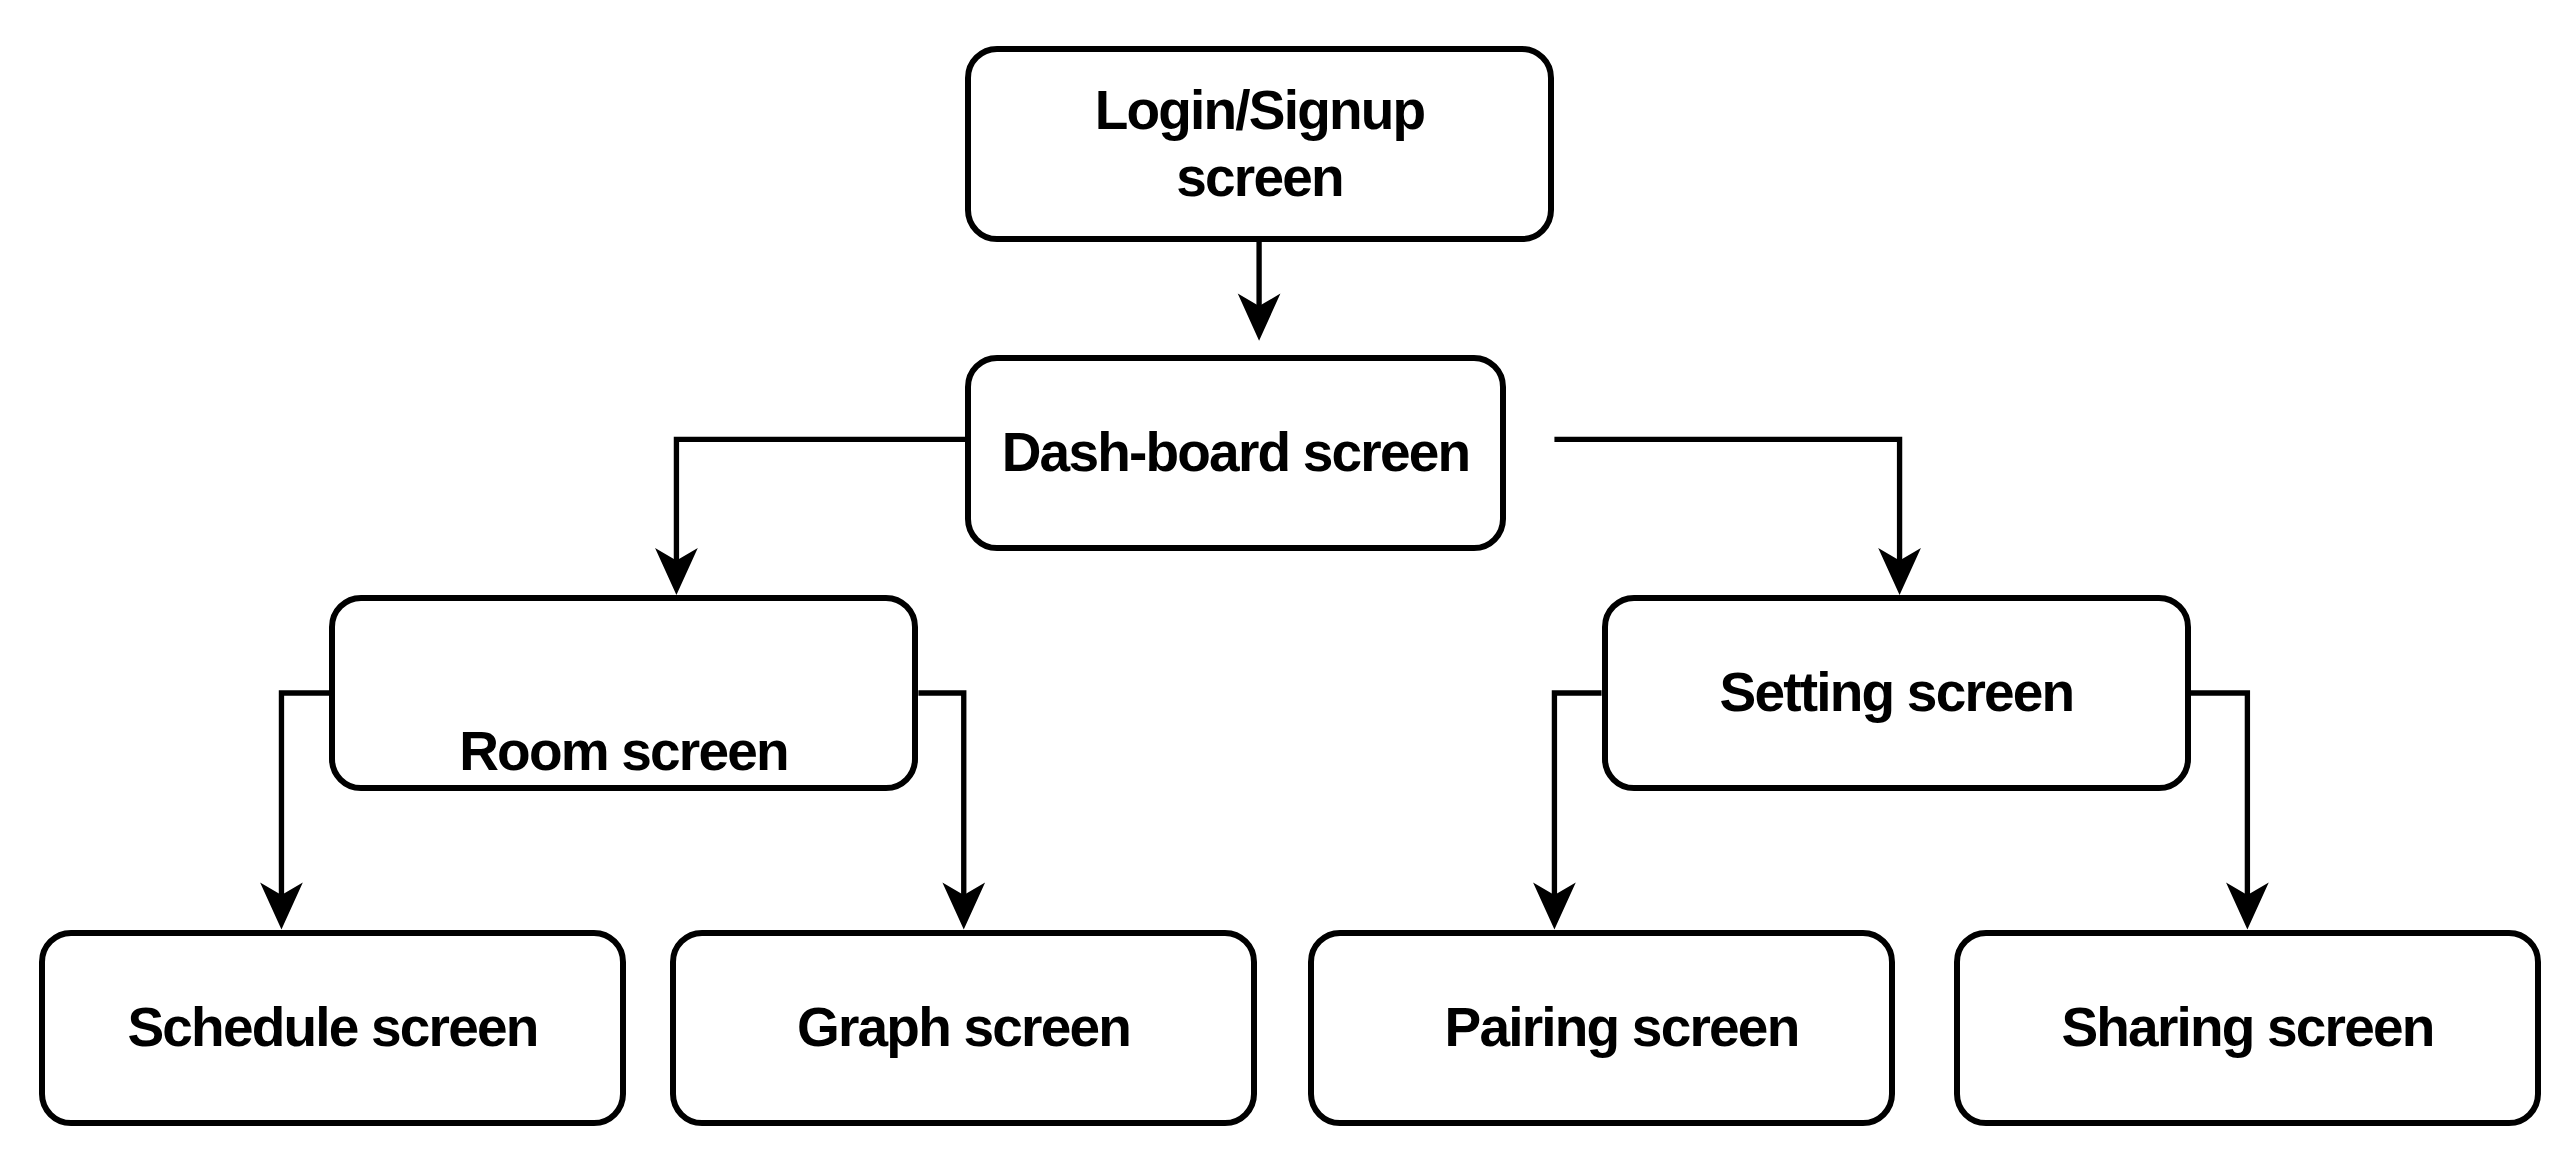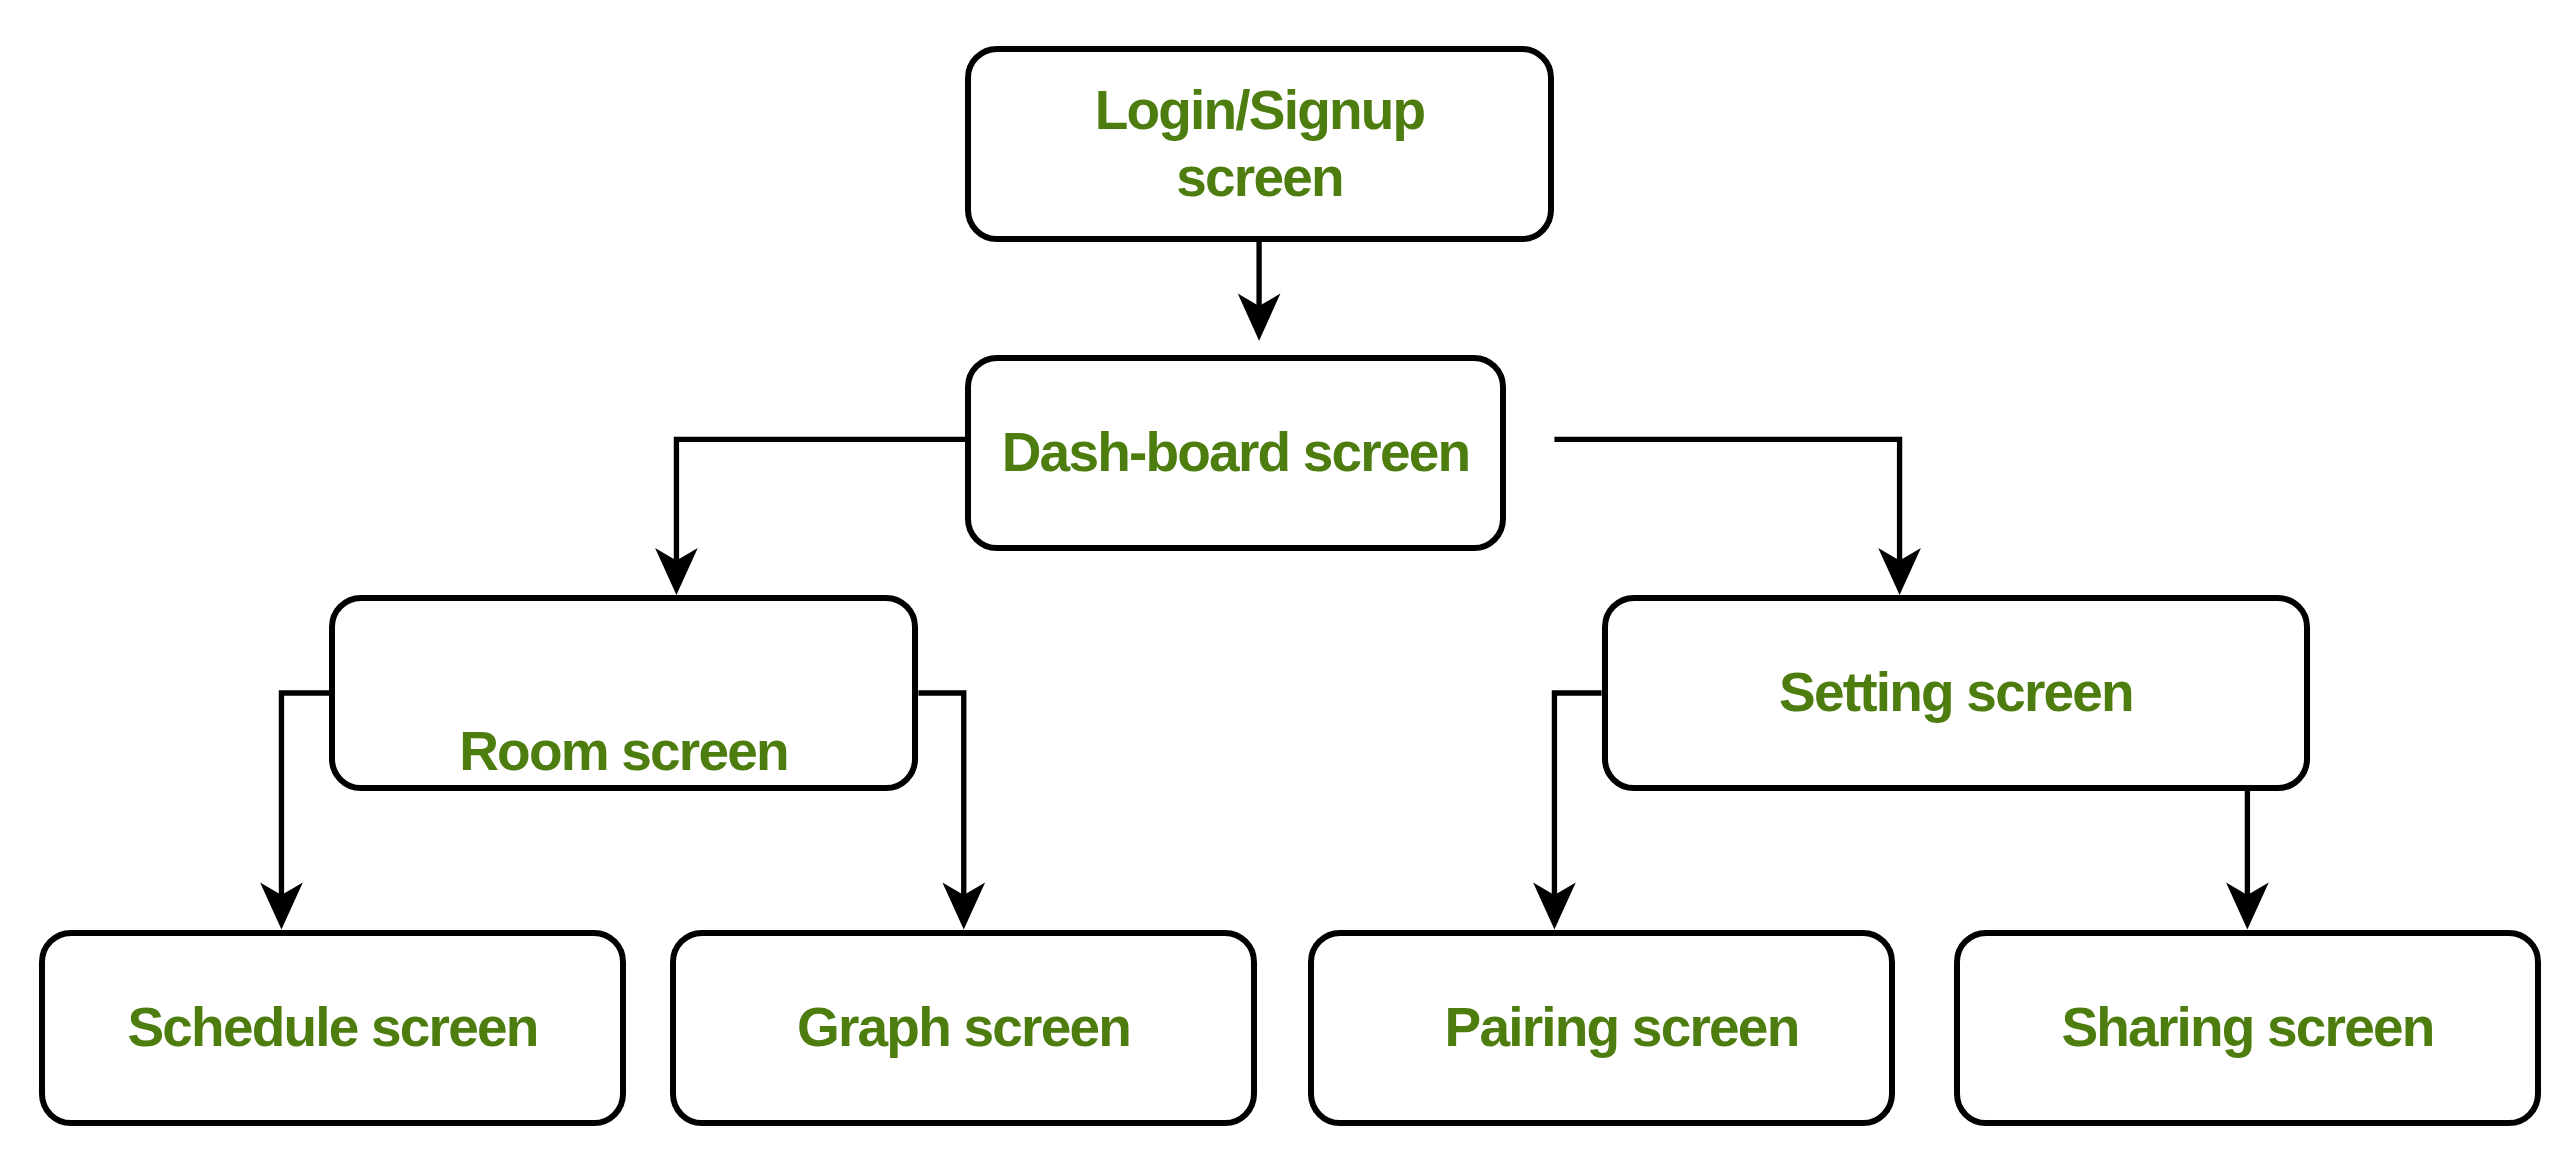--- a/index.html
+++ b/index.html
@@ -41,30 +41,30 @@
     display: flex;
     align-items: center;
     justify-content: center;
     text-align: center;
   }
   .node-label {
     font-size: 55px;
     font-weight: bold;
     letter-spacing: -1.8px;
     line-height: 1.22;
-    color: #4d7c0f;
+    color: #000000;
   }
   .node-label.narrow {
     max-width: 383px;
   }
   
   .node--login     { left: 965px; top: 46px;   width: 589px; height: 196px; }
   .node--dashboard { left: 965px; top: 355px;  width: 541px; height: 196px; }
   .node--room      { left: 329px;  top: 595px;  width: 589px; height: 196px; align-items: flex-end; }
-  .node--setting   { left: 1602px; top: 595px;  width: 708px; height: 196px; }
+  .node--setting   { left: 1602px; top: 595px;  width: 589px; height: 196px; }
   .node--schedule  { left: 39px;   top: 930px; width: 587px; height: 196px; }
   .node--graph     { left: 670px;  top: 930px; width: 587px; height: 196px; }
   .node--pairing   { left: 1308px; top: 930px; width: 587px; height: 196px; padding-left: 40px; }
   .node--sharing   { left: 1954px; top: 930px; width: 587px; height: 196px; align-items: center; }
 </style>
 </head>
 <body>
 
 <div class="canvas">
 

